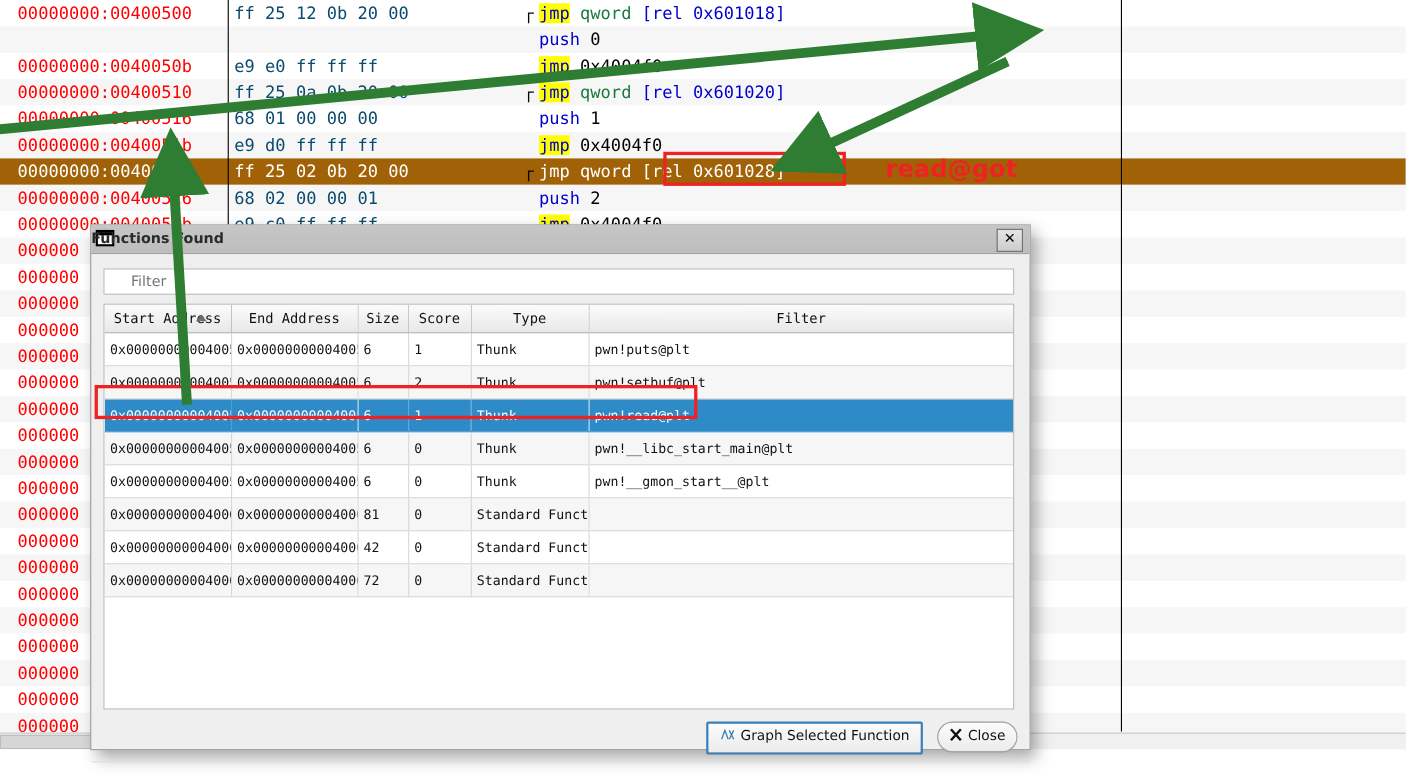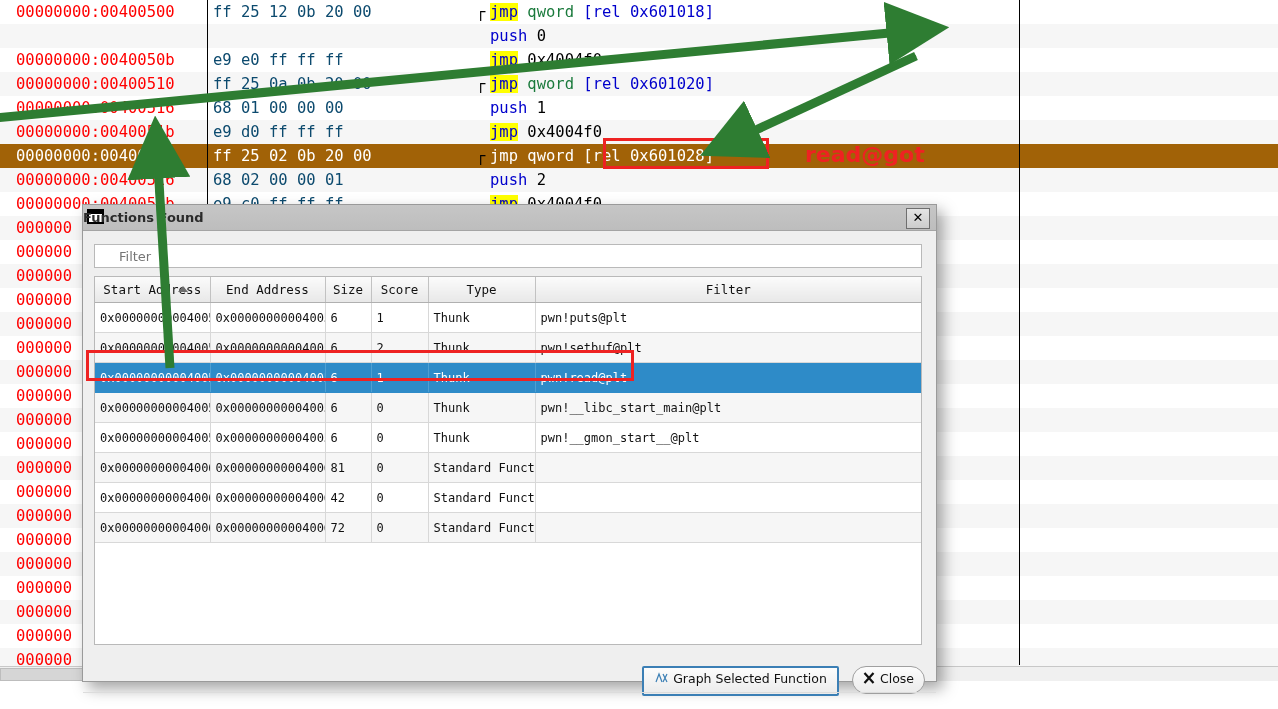--- a/index.html
+++ b/index.html
@@ -167,21 +167,20 @@
   table.fn-table tbody tr.selected td { background: #2e8bc8; color: #ffffff; border-right-color: #4f9fd2; border-bottom-color: #2e8bc8; }
 
   .btn-row { position: absolute; right: 11px; top: 425px; }
   .btn {
     display: inline-block; height: 26px; line-height: 24px;
     background: linear-gradient(#fcfcfc,#ebebeb);
     border: 1px solid #9f9f9f; border-radius: 2px;
     font-size: 12.5px; color: #111; padding: 0 10px;
     vertical-align: top; cursor: pointer;
     font-family: "DejaVu Sans", sans-serif;
-    margin-top: 10px;
   }
   .btn.focus { border: 2px solid #3b7fb5; line-height: 22px; }
   .btn .bico { display: inline-block; vertical-align: middle; margin-right: 5px; }
   .dlg-footer-line {
     position: absolute; left: 0; right: 0; top: 461px; height: 1px; background: #dcdcdc;
   }
 </style>
 </head>
 <body>
 

